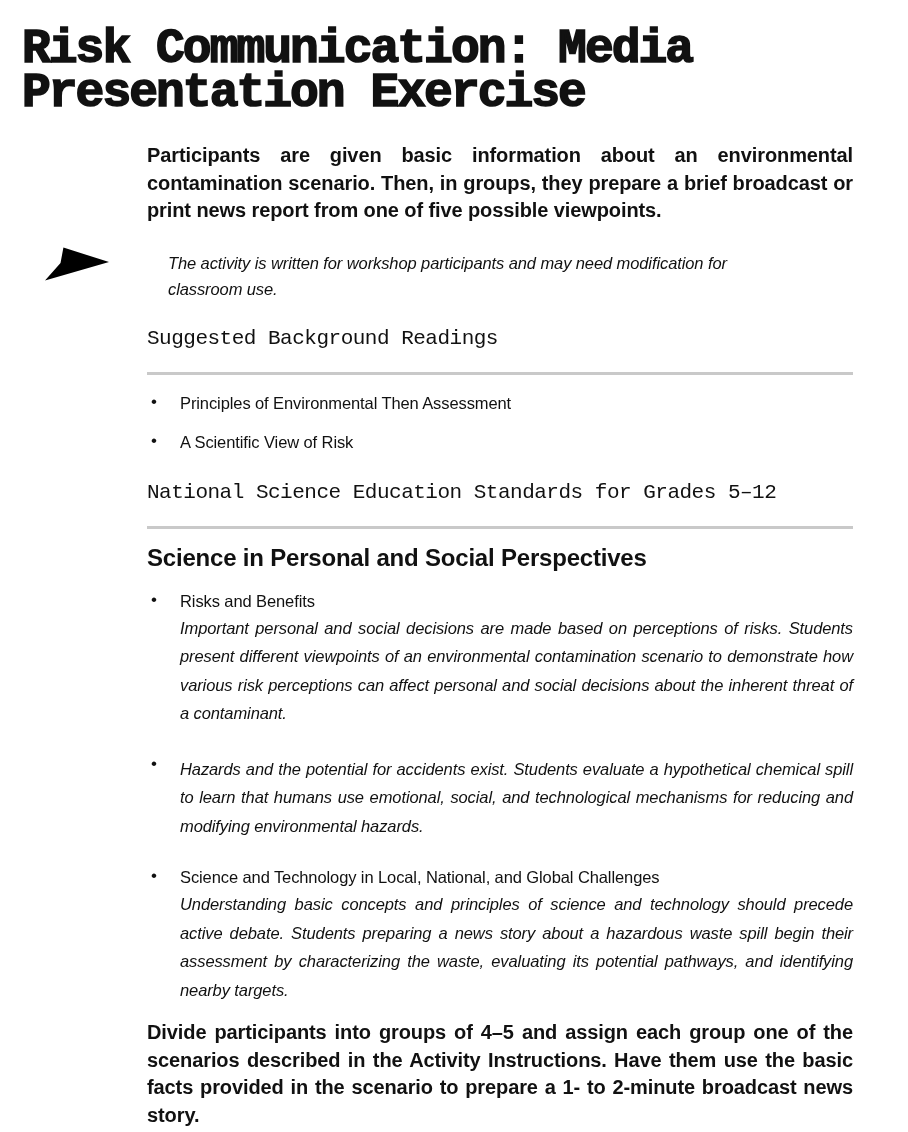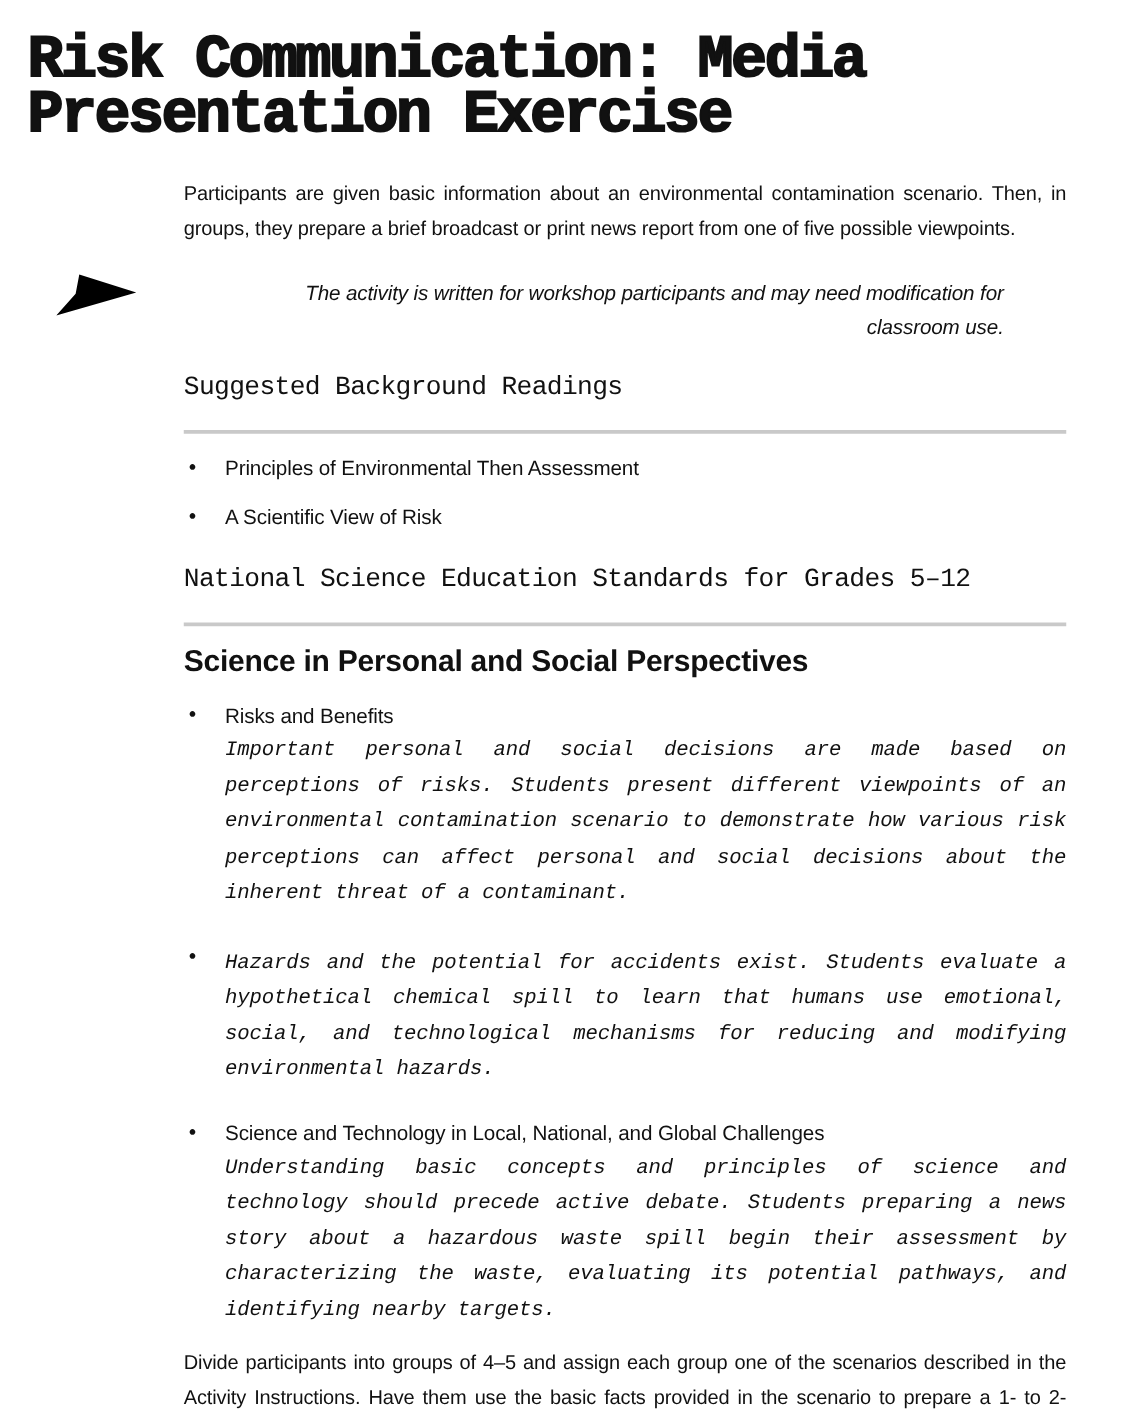--- a/index.html
+++ b/index.html
@@ -24,32 +24,32 @@
     font-weight:bold;font-size:48px;line-height:44px;
     letter-spacing:-2px;
     -webkit-text-stroke:1.6px #111;
     margin:7px 0 0 0;
   }
 
   
   .content{margin-left:125px;width:706px;}
 
   .body-text{
-    font-size:16px;line-height:27.5px;letter-spacing:-0.1px;
-    text-align:justify;margin:0;
+    font-size:20px;line-height:27.5px;letter-spacing:-0.1px;
+    text-align:justify;margin:0;font-weight:bold;
   }
   .intro{margin-top:27px;}
 
   
   .note-row{position:relative;margin-top:25px;}
   .arrow-icon{position:absolute;left:-102px;top:-3px;width:64px;height:34px;}
   .note-text{
-    margin:0 50px 0 33px;
+    margin:0 50px 0 21px;
     font-style:italic;font-size:16.5px;line-height:26.5px;
-    letter-spacing:-0.1px;text-align:right;
+    letter-spacing:-0.1px;text-align:left;
   }
 
   
   .section-heading{
     font-family:"Liberation Mono", monospace;
     font-weight:normal;font-size:21px;line-height:24px;
     letter-spacing:-0.5px;
     margin:0;padding-bottom:21px;
     border-bottom:3px solid #c9c9c9;
   }
@@ -64,21 +64,21 @@
 
   
   .bullet-list{list-style:none;margin:0;padding:0;}
   .bullet-list li{position:relative;padding-left:33px;margin-top:18px;}
   .bullet-list li .bullet-dot{
     position:absolute;left:4px;top:-1px;font-size:17px;
   }
   .bullet-label{font-size:16.5px;line-height:21px;letter-spacing:-0.1px;}
   .bullet-detail{
     font-style:italic;font-size:16.5px;line-height:28.5px;
-    letter-spacing:-0.1px;text-align:justify;margin:2px 0 0 0;font-family:Liberation Mono, monospace;
+    letter-spacing:-0.1px;text-align:justify;margin:2px 0 0 0;
   }
   .sec-2 .bullet-list li{margin-top:19px;}
   .sec-2 .bullet-list li + li{margin-top:27px;}
 
   .final-para{margin-top:15px;}
 </style>
 </head>
 <body>
 
 <div class="page">

